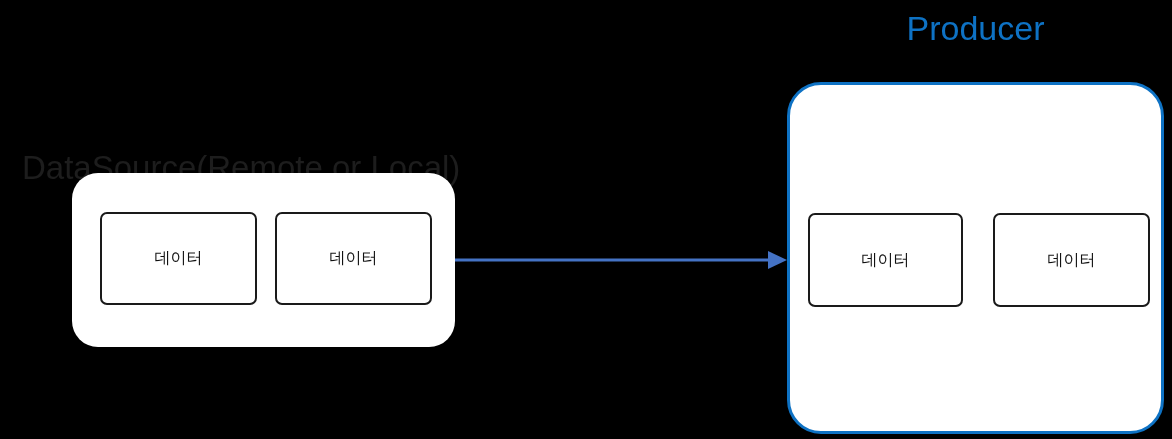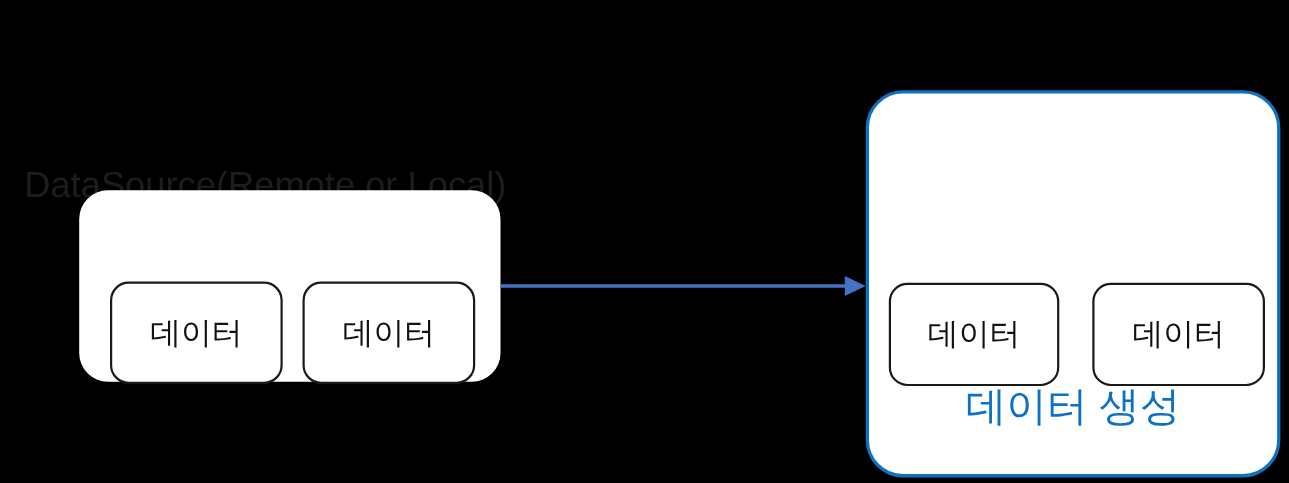--- a/index.html
+++ b/index.html
@@ -45,27 +45,26 @@
     border-radius: 26px;
   }
 
   
   .item {
     position: absolute;
     width: 157px;
     height: 93px;
     background: var(--box-fill);
     border: 2px solid var(--inner-border);
-    border-radius: 17px;
+    border-radius: 7px;
     display: flex;
     align-items: center;
     justify-content: center;
-    font-size: 28px;
+    font-size: 16px;
     color: var(--text-dark);
-    margin-top: 44px;
   }
   .item-ds-1 { left: 28px;  top: 39px; }
   .item-ds-2 { left: 203px; top: 39px; }
 
   
   .arrow {
     position: absolute;
     left: 455px;
     top: 245px;
     width: 333px;
@@ -120,20 +119,20 @@
   <div class="ds-box">
     <div class="item item-ds-1">데이터</div>
     <div class="item item-ds-2">데이터</div>
   </div>
 
   <svg class="arrow" viewBox="0 0 333 30" xmlns="http://www.w3.org/2000/svg" aria-hidden="true">
     <line x1="0" y1="15" x2="315" y2="15"></line>
     <polygon points="313,6 332,15 313,24"></polygon>
   </svg>
 
+  <div class="producer-title">Producer</div>
 
   <div class="producer-box">
     <div class="item item-p-1">데이터</div>
     <div class="item item-p-2">데이터</div>
-    <div class="producer-caption">데이터 생성</div>
   </div>
 
 </div>
 
 </body></html>

